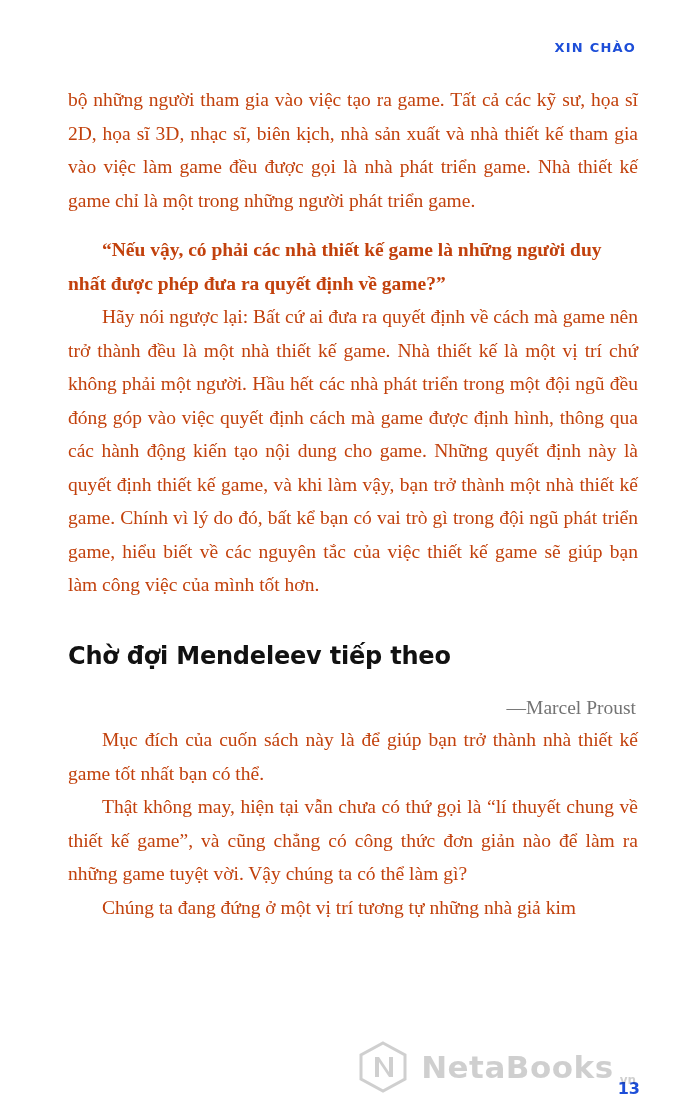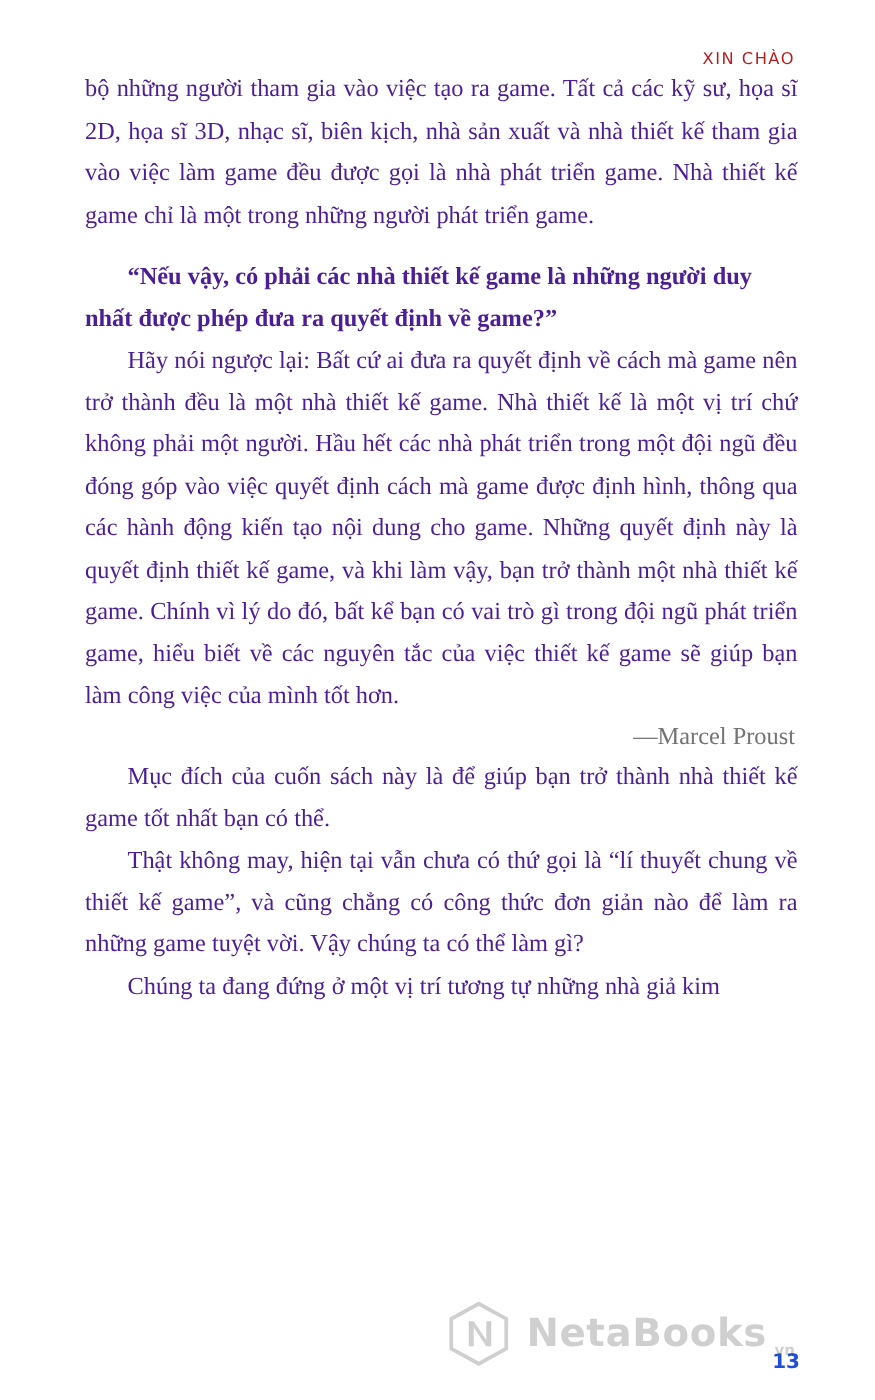--- a/index.html
+++ b/index.html
@@ -18,33 +18,34 @@
   }
   .page {
     position: absolute;
     inset: 0;
     padding: 36px 62px 0 68px;
   }
   .running-head {
     text-align: right;
     font-family: "DejaVu Sans", sans-serif;
     font-size: 13px;
-    font-weight: 400;
+    font-weight: 700;
     letter-spacing: 1.2px;
-    color: #b91c1c;
+    color: #1d4ed8;
     margin-top: 4px;
+    margin-bottom: 28px;
     padding-right: 2px;
   }
   p {
     margin: 0 0 0 0;
     font-size: 19.5px;
     line-height: 1.72;
     text-align: justify;
     text-justify: inter-word;
-    color: #4c1d95;
+    color: #c2410c;
   }
   p.indent { text-indent: 34px; }
   p.noindent { text-indent: 0; }
   p + p { margin-top: 0px; }
   .quote-bold {
     font-weight: 700;
     text-indent: 34px;
     margin-top: 16px;
     margin-bottom: 16px;
     font-size: 19.5px;
@@ -140,20 +141,21 @@
   <div class="running-head">XIN CHÀO</div>
 
   <div class="body-block">
 
     <p class="noindent">bộ những người tham gia vào việc tạo ra game. Tất cả các kỹ sư, họa sĩ 2D, họa sĩ 3D, nhạc sĩ, biên kịch, nhà sản xuất và nhà thiết kế tham gia vào việc làm game đều được gọi là nhà phát triển game. Nhà thiết kế game chỉ là một trong những người phát triển game.</p>
 
     <p class="quote-bold">“Nếu vậy, có phải các nhà thiết kế game là những người duy nhất được phép đưa ra quyết định về game?”</p>
 
     <p class="indent">Hãy nói ngược lại: Bất cứ ai đưa ra quyết định về cách mà game nên trở thành đều là một nhà thiết kế game. Nhà thiết kế là một vị trí chứ không phải một người. Hầu hết các nhà phát triển trong một đội ngũ đều đóng góp vào việc quyết định cách mà game được định hình, thông qua các hành động kiến tạo nội dung cho game. Những quyết định này là quyết định thiết kế game, và khi làm vậy, bạn trở thành một nhà thiết kế game. Chính vì lý do đó, bất kể bạn có vai trò gì trong đội ngũ phát triển game, hiểu biết về các nguyên tắc của việc thiết kế game sẽ giúp bạn làm công việc của mình tốt hơn.</p>
 
+    <h2 class="section-title">Chờ đợi Mendeleev tiếp theo</h2>
 
 
     <p class="attribution">—Marcel Proust</p>
 
     <p class="indent">Mục đích của cuốn sách này là để giúp bạn trở thành nhà thiết kế game tốt nhất bạn có thể.</p>
 
     <p class="indent">Thật không may, hiện tại vẫn chưa có thứ gọi là “lí thuyết chung về thiết kế game”, và cũng chẳng có công thức đơn giản nào để làm ra những game tuyệt vời. Vậy chúng ta có thể làm gì?</p>
 
     <p class="indent">Chúng ta đang đứng ở một vị trí tương tự những nhà giả kim</p>
 

